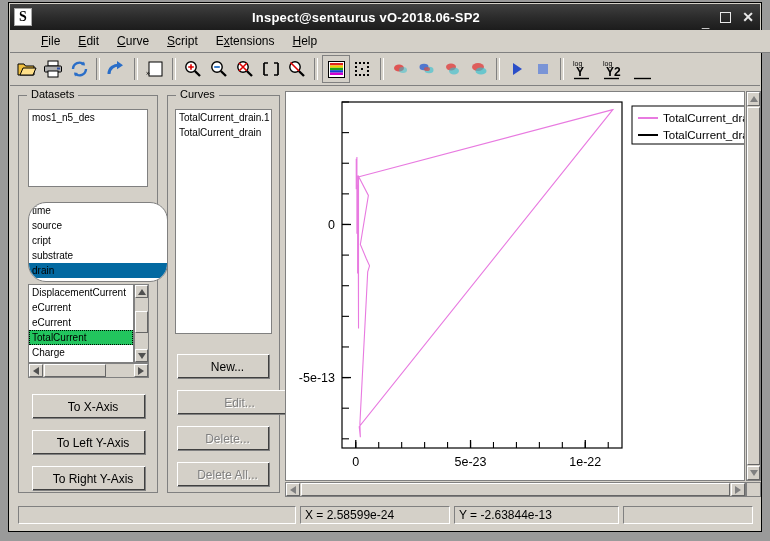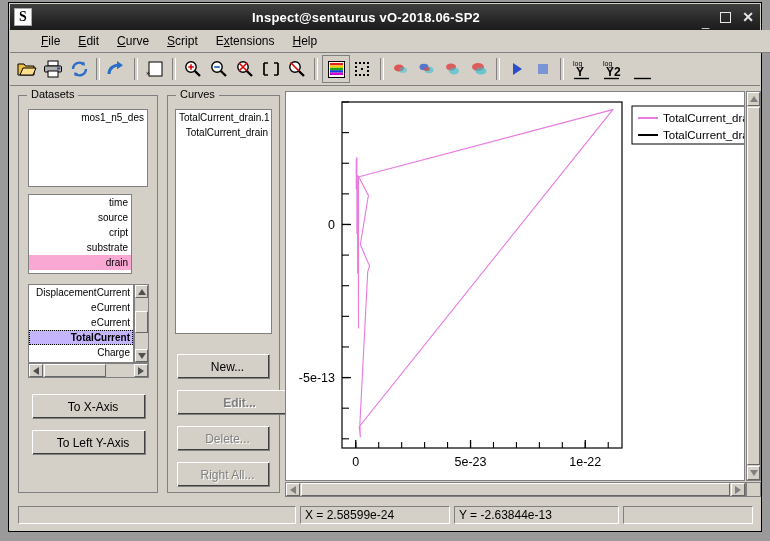--- a/index.html
+++ b/index.html
@@ -33,31 +33,31 @@
   
   .toolbar{position:absolute;left:1px;top:50px;width:750px;height:33px;background:#d4d0c8;
        display:flex;align-items:center;border-bottom:1px solid #808080;padding-left:4px;
        box-sizing:border-box;}
   .tbitem{width:26px;height:26px;display:flex;align-items:center;justify-content:center;
        cursor:default;position:relative;}
   .tbsep{width:2px;height:22px;border-left:1px solid #808080;border-right:1px solid #fff;margin:0 4px;}
   .tbitem.framed{border:1px solid #808080;background:#d4d0c8;}
 
   
-  .work{position:absolute;left:1px;top:83px;width:750px;height:415px;background:#d4d0c8;text-align:right;}
+  .work{position:absolute;left:1px;top:83px;width:750px;height:415px;background:#d4d0c8;}
 
   .group{position:absolute;border:1px solid #808080;box-sizing:border-box;}
   .group .gtitle{position:absolute;top:-8px;left:8px;background:#d4d0c8;padding:0 4px;
        font-size:11px;color:#000;}
 
   .listbox{position:absolute;background:#fff;border:1px solid #808080;box-sizing:border-box;
        overflow:hidden;font-size:10px;}
   .listbox .row{padding:0 3px;line-height:15px;height:15px;white-space:nowrap;color:#000;}
-  .listbox .row.sel{background:#f9a8d4;}
-  .listbox .row.selfocus{background:#c4b5fd;outline:1px dotted #000;outline-offset:-1px;font-weight:bold;}
+  .listbox .row.sel{background:#0369a1;}
+  .listbox .row.selfocus{background:#22c55e;outline:1px dotted #000;outline-offset:-1px;}
 
   .btn{position:absolute;background:#d4d0c8;border-top:1px solid #fff;border-left:1px solid #fff;
        border-right:1px solid #808080;border-bottom:1px solid #808080;
        box-shadow:inset -1px -1px 0 #404040;
        font-size:12px;color:#000;display:flex;align-items:center;justify-content:center;
        cursor:default;box-sizing:border-box;padding-left:8px;}
   .btn.disabled{color:#808080;text-shadow:1px 1px 0 #fff;}
 
   
   .sb{position:absolute;background:#d4d0c8;border:1px solid #808080;box-sizing:border-box;}
@@ -298,21 +298,21 @@
     <div class="work">
 
       <div class="group" style="left:8px;top:9px;width:140px;height:398px;">
         <span class="gtitle">Datasets</span>
       </div>
 
       <div class="listbox" style="left:18px;top:23px;width:120px;height:78px;">
         <div class="row">mos1_n5_des</div>
       </div>
 
-      <div class="listbox" style="left:18px;top:108px;width:104px;height:80px;">
+      <div class="listbox" style="left:18px;top:116px;width:140px;height:80px;border-radius:18px;">
         <div class="row">time</div>
         <div class="row">source</div>
         <div class="row">cript</div>
         <div class="row">substrate</div>
         <div class="row sel">drain</div>
       </div>
 
       <div class="listbox" style="left:18px;top:198px;width:106px;height:79px;">
         <div class="row">DisplacementCurrent</div>
         <div class="row">eCurrent</div>
@@ -336,34 +336,35 @@
           <div class="tri" style="border-top:4px solid transparent;border-bottom:4px solid transparent;border-right:6px solid #505050;"></div>
         </div>
         <div class="sbthumb" style="left:15px;top:0;width:62px;height:13px;"></div>
         <div class="sbarrow" style="right:0;top:0;width:14px;height:13px;">
           <div class="tri" style="border-top:4px solid transparent;border-bottom:4px solid transparent;border-left:6px solid #505050;"></div>
         </div>
       </div>
 
       <div class="btn" style="left:22px;top:308px;width:114px;height:25px;">To X-Axis</div>
       <div class="btn" style="left:22px;top:344px;width:114px;height:25px;">To Left Y-Axis</div>
+      <div class="btn" style="left:22px;top:380px;width:114px;height:25px;">To Right Y-Axis</div>
 
       <div class="group" style="left:157px;top:9px;width:113px;height:398px;">
         <span class="gtitle">Curves</span>
       </div>
 
       <div class="listbox" style="left:165px;top:23px;width:97px;height:225px;">
         <div class="row">TotalCurrent_drain.1</div>
         <div class="row">TotalCurrent_drain</div>
       </div>
 
       <div class="btn" style="left:167px;top:268px;width:93px;height:25px;">New...</div>
-      <div class="btn disabled" style="left:167px;top:304px;width:117px;height:25px;font-weight:bold;">Edit...</div>
+      <div class="btn disabled" style="left:167px;top:304px;width:117px;height:25px;">Edit...</div>
       <div class="btn disabled" style="left:167px;top:340px;width:93px;height:25px;">Delete...</div>
-      <div class="btn disabled" style="left:167px;top:376px;width:93px;height:25px;">Right All...</div>
+      <div class="btn disabled" style="left:167px;top:376px;width:93px;height:25px;">Delete All...</div>
 
       <div class="plotpane" style="left:275px;top:5px;width:460px;height:390px;">
         <svg id="plot-svg" width="458" height="388" viewBox="0 0 458 388">
             <polyline points="70.23,66.65 70.23,97.27 70.92,65.12 70.92,141.66 71.61,92.67 71.61,181.47 72.52,85.02 72.52,236.58 72.07,83.49 82.39,103.39 74.36,152.38 80.10,166.16 83.54,173.81 81.70,179.94 73.90,331.50 74.36,345.28 73.21,334.57 326.82,17.65 72.07,85.02 326.82,17.65" fill="none" stroke="#e87ae0" stroke-width="1.1"></polyline>
             <rect x="56" y="10" width="280" height="346" fill="none" stroke="#000" stroke-width="1.2"></rect>
             <line x1="69.77049180327869" y1="356" x2="69.77049180327869" y2="350" stroke="#000" stroke-width="1.1"></line>
             <line x1="92.72131147540983" y1="356" x2="92.72131147540983" y2="350" stroke="#000" stroke-width="1.1"></line>
             <line x1="115.672131147541" y1="356" x2="115.672131147541" y2="350" stroke="#000" stroke-width="1.1"></line>
             <line x1="138.62295081967213" y1="356" x2="138.62295081967213" y2="350" stroke="#000" stroke-width="1.1"></line>
             <line x1="161.57377049180326" y1="356" x2="161.57377049180326" y2="350" stroke="#000" stroke-width="1.1"></line>

